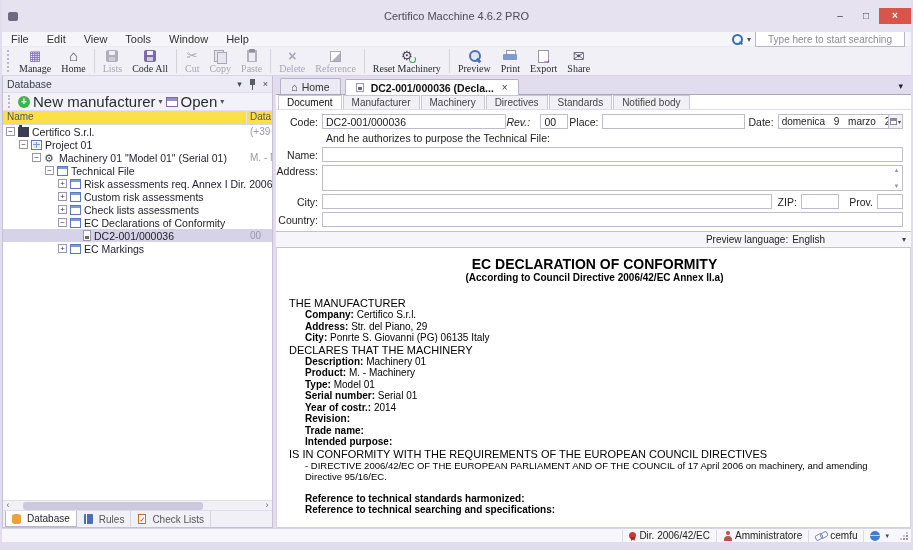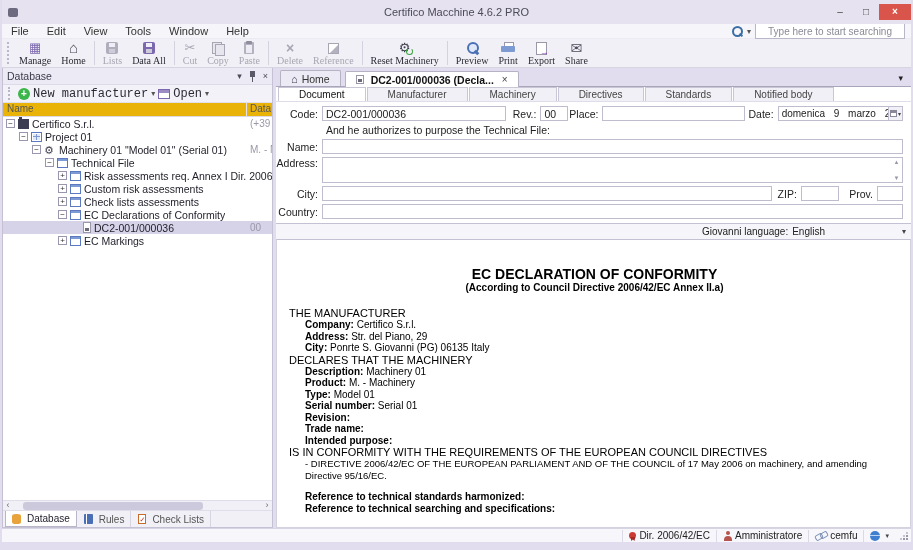--- a/index.html
+++ b/index.html
@@ -1,20 +1,20 @@
 <!DOCTYPE html>
 <html><head>
 <meta charset="utf-8">
 <style>
   * { margin:0; padding:0; box-sizing:border-box; font-family:"Liberation Sans","DejaVu Sans",sans-serif; }
   html,body { width:913px; height:550px; overflow:hidden; }
   .window { width:913px; height:550px; background:#e2ddee; border-left:2px solid #e2ddee; border-right:2px solid #e2ddee; display:flex; flex-direction:column; }
 
   
-  .titlebar { height:24px; background:#e6e2f0; display:flex; align-items:center; position:relative; flex:0 0 auto; }
+  .titlebar { height:32px; background:#e6e2f0; display:flex; align-items:center; position:relative; flex:0 0 auto; }
   .app-icon { width:10px; height:9px; margin-left:6px; background:#6d6a80; border-radius:2px; }
   .title { position:absolute; left:0; right:0; text-align:center; font-size:11px; color:#4a4a58; }
   .win-controls { margin-left:auto; display:flex; height:16px; position:relative; z-index:2; }
   .win-btn { width:26px; height:16px; font-size:10px; line-height:15px; text-align:center; color:#444; }
   .win-btn.close { background:#d9544a; color:#fff; width:32px; font-weight:bold; }
 
   
   .menubar { height:15px; background:#f6f5fa; display:flex; align-items:center; border-bottom:1px solid #eceaf2; flex:0 0 auto; }
   .menu-item { font-size:11px; color:#333; padding:0 9px; }
   .menu-right { margin-left:auto; display:flex; align-items:center; gap:4px; padding-right:6px; }
@@ -65,24 +65,24 @@
   .left-panel { width:271px; background:#fff; display:flex; flex-direction:column; border:1px solid #c5c1d4; border-top:none; }
   .panel-header { height:17px; background:#eceaf4; display:flex; align-items:center; padding:0 4px; flex:0 0 auto; border-bottom:1px solid #dedbe8; }
   .panel-title { font-size:10.5px; color:#3b3b4a; }
   .panel-hbtns { margin-left:auto; display:flex; align-items:center; gap:6px; color:#4a4a58; }
   .ph-btn { font-size:9px; line-height:9px; }
   .i-pin { width:9px; height:11px; position:relative; display:inline-block; }
   .i-pin::before { content:""; position:absolute; top:0; left:2px; width:5px; height:6px; background:#5a5a68; }
   .i-pin::after { content:""; position:absolute; top:6px; left:4px; width:1px; height:5px; background:#5a5a68; }
   .panel-toolbar { height:18px; background:#f3f2f8; display:flex; align-items:center; padding-left:2px; gap:3px; flex:0 0 auto; border-bottom:1px solid #e2dfec; }
   .i-newplus { width:12px; height:12px; background:#3cb54a; border-radius:50%; color:#fff; font-size:10px; line-height:12px; text-align:center; font-weight:bold; display:inline-block; }
-  .pt-label { font-size:12px; color:#2b2b35;font-family:Liberation Mono, monospace; }
+  .pt-label { font-size:15px; color:#2b2b35; }
   .i-table { width:12px; height:10px; background:#fff; border:1px solid #7b68ae; position:relative; display:inline-block; }
   .i-table::before { content:""; position:absolute; top:0; left:0; right:0; height:3px; background:#9b8cc4; }
-  .col-header { height:14px; background:#eab308; border-bottom:1px solid #dcd9e6; display:flex; font-size:10px; color:#555; flex:0 0 auto; }
+  .col-header { height:14px; background:#fde047; border-bottom:1px solid #dcd9e6; display:flex; font-size:10px; color:#555; flex:0 0 auto; }
   .col-name { padding-left:4px; width:244px; border-right:1px solid #e4e1ec; }
   .col-data { padding-left:3px; flex:1; }
   .tree { flex:1 1 auto; overflow:hidden; background:#fff; position:relative; }
   .trow { height:13px; display:flex; align-items:center; font-size:10.5px; color:#1e1e28; white-space:nowrap; position:relative; }
   .trow.sel { background:#d6d2e8; }
   .exp { width:9px; height:9px; border:1px solid #9a96ae; background:#fff; font-size:8px; line-height:7px; text-align:center; color:#333; margin-right:3px; flex:0 0 auto; }
   .exp.noexp { border:none; background:transparent; }
   .lvl0 { padding-left:3px; } .lvl1 { padding-left:16px; } .lvl2 { padding-left:29px; }
   .lvl3 { padding-left:42px; } .lvl4 { padding-left:55px; } .lvl5 { padding-left:68px; }
   .ticon { width:11px; height:10px; margin-right:3px; flex:0 0 auto; position:relative; display:inline-block; }
@@ -115,30 +115,30 @@
 
   
   .right-panel { flex:1; display:flex; flex-direction:column; padding-top:2px; overflow:hidden; }
   .tabstrip { height:17px; display:flex; align-items:flex-end; position:relative; border-bottom:1px solid #a9a5ba; flex:0 0 auto; }
   .dtab { display:flex; align-items:center; gap:4px; font-size:10.5px; padding:1px 10px; height:16px; color:#333; border:1px solid #b5b2c4; border-bottom:none; background:#eceaf4; border-radius:2px 2px 0 0; margin-left:4px; }
   .dtab.active { background:#fff; font-weight:bold; color:#111; position:relative; top:1px; }
   .dtab .home-g { font-size:11px; color:#3f3f4f; }
   .tab-close { font-size:10px; color:#444; margin-left:4px; font-weight:normal; }
   .strip-drop { position:absolute; right:8px; bottom:3px; font-size:9px; color:#222; }
   .subtabs { height:15px; background:#fff; display:flex; align-items:flex-end; padding-left:2px; gap:1px; border-bottom:1px solid #e0ddea; flex:0 0 auto; }
-  .stab { font-size:10px; color:#444; padding:1px 20px; height:14px; background:#f1f0f6; border:1px solid #c9c6d6; border-bottom:none; }
+  .stab { font-size:10px; color:#444; padding:1px 8px; height:14px; background:#f1f0f6; border:1px solid #c9c6d6; border-bottom:none; }
   .stab.active { background:#fff; color:#111; }
 
   
   .form-area { background:#fff; border-bottom:1px solid #c5c1d4; padding:4px 8px 4px 0; flex:0 0 auto; font-size:10.5px; color:#222; }
   .frow { display:flex; align-items:center; margin-bottom:3px; }
   .flabel { width:46px; text-align:right; padding-right:4px; flex:0 0 auto; }
   .finput { height:15px; border:1px solid #bfbccd; background:#fff; font-size:10.5px; padding:0 3px; color:#222; }
   .code-input { width:196px; }
-  .rev-label { width:36px; text-align:right; padding-right:4px; }
+  .rev-label { width:36px; padding-right:4px;font-style:italic; }
   .rev-input { width:28px; }
   .place-label { width:36px; text-align:right; padding-right:4px; }
   .place-input { width:148px; }
   .date-label { width:34px; text-align:right; padding-right:4px; }
   .date-box { width:118px; height:15px; border:1px solid #bfbccd; background:#fff; font-size:10px; padding:1px 3px; word-spacing:6px; color:#222; white-space:nowrap; overflow:hidden; }
   .cal-btn { width:15px; height:15px; border:1px solid #bfbccd; border-left:none; background:#f1f0f6; display:flex; align-items:center; justify-content:center; gap:1px; }
   .i-cal { width:7px; height:7px; background:#fff; border:1px solid #8a8898; }
   .i-cal::before { content:""; display:block; height:2px; background:#8a8898; }
   .cal-drop { font-size:6px; color:#444; }
   .note-row { padding-left:50px; margin-bottom:3px; }
@@ -150,21 +150,21 @@
   .zip-label { width:30px; text-align:right; padding-right:4px; }
   .zip-input { width:38px; }
   .prov-label { width:40px; text-align:right; padding-right:4px; }
   .prov-input { width:26px; }
 
   
   .lang-row { height:15px; background:#f6f5fa; display:flex; align-items:center; justify-content:flex-end; font-size:10px; color:#222; padding-right:8px; position:relative; flex:0 0 auto; }
   .lang-row .lang-val { margin-left:4px; margin-right:78px; }
   .lang-drop { position:absolute; right:5px; font-size:8px; color:#444; }
   .preview { flex:1; background:#fff; border:1px solid #d5d2e0; border-top:1px solid #c5c1d4; overflow:hidden; font-family:"DejaVu Sans",sans-serif; font-size:10px; color:#000; padding:6px 10px 0 12px; }
-  .pv-title { text-align:center; font-weight:bold; font-size:14px; margin-top:20px; }
+  .pv-title { text-align:center; font-weight:bold; font-size:14px; margin-top:2px; }
   .pv-sub { text-align:center; font-weight:bold; font-size:10px; margin-bottom:14px; }
   .pv-h { font-weight:normal; font-size:11px; }
   .pv-line { padding-left:16px; line-height:11.5px; }
   .pv-line b { font-weight:bold; }
   .pv-dir { padding-left:16px; line-height:11.5px; font-size:9.5px; }
   .pv-ref { padding-left:16px; line-height:11.5px; font-weight:bold; } .mt10 { margin-top:10px; }
 
   
   .statusbar { height:14px; background:#f7f6fb; border-top:1px solid #d8d5e2; display:flex; align-items:center; justify-content:flex-end; font-size:10px; color:#222; gap:0; flex:0 0 auto; }
   .sb-item { display:flex; align-items:center; gap:3px; padding:0 6px; height:12px; border-left:1px solid #dcd9e6; }
@@ -227,21 +227,21 @@
     <div class="tbtn dis">
       <span class="ticn">
           <span class="i-floppy dis"></span>
         </span>
       <span class="tlbl">Lists</span>
     </div>
     <div class="tbtn">
       <span class="ticn">
           <span class="i-floppy"></span>
         </span>
-      <span class="tlbl">Data All</span>
+      <span class="tlbl">Code All</span>
     </div>
     <span class="tsep"></span>
     <div class="tbtn dis">
       <span class="ticn gray">✂</span>
       <span class="tlbl">Cut</span>
     </div>
     <div class="tbtn dis">
       <span class="ticn">
           <span class="i-copy"></span>
         </span>
@@ -462,45 +462,46 @@
           <span class="prov-label">Prov.</span>
           <input class="finput prov-input" value="" style="">
         </div>
         <div class="frow" style="margin-bottom:0;">
           <span class="flabel">Country:</span>
           <input class="finput country-input" value="" style="">
         </div>
       </div>
 
       <div class="lang-row">
-        <span>Giovanni language:</span>
+        <span>Preview language:</span>
         <span class="lang-val">English</span>
         <span class="lang-drop">▾</span>
       </div>
 
       <div class="preview">
         <div class="pv-title">EC DECLARATION OF CONFORMITY</div>
         <div class="pv-sub">(According to Council Directive 2006/42/EC Annex II.a)</div>
 
         <div class="pv-h">THE MANUFACTURER</div>
         <div class="pv-line"><b>Company:</b> <span>Certifico S.r.l.</span></div>
         <div class="pv-line"><b>Address:</b> <span>Str. del Piano, 29</span></div>
         <div class="pv-line"><b>City:</b> <span>Ponrte S. Giovanni (PG) 06135 Italy</span></div>
 
         <div class="pv-h">DECLARES THAT THE MACHINERY</div>
         <div class="pv-line"><b>Description:</b> <span>Machinery 01</span></div>
         <div class="pv-line"><b>Product:</b> <span>M. - Machinery</span></div>
         <div class="pv-line"><b>Type:</b> <span>Model 01</span></div>
         <div class="pv-line"><b>Serial number:</b> <span>Serial 01</span></div>
+        <div class="pv-line"><b>Year of costr.:</b> <span>2014</span></div>
         <div class="pv-line"><b>Revision:</b></div>
         <div class="pv-line"><b>Trade name:</b></div>
         <div class="pv-line"><b>Intended purpose:</b></div>
 
         <div class="pv-h">IS IN CONFORMITY WITH THE REQUIREMENTS OF THE EUROPEAN COUNCIL DIRECTIVES</div>
-        <div class="pv-dir">- DIRECTIVE 2006/42/EC OF THE EUROPEAN PARLIAMENT AND OF THE COUNCIL of 17 May 2006 on machinery, and amending Directive 95/16/EC.</div>
+        <div class="pv-dir">- DIRECTIVE 2006/42/EC OF THE EUROPEAN PARLIAMENT AND OF THE COUNCIL of 17 April 2006 on machinery, and amending Directive 95/16/EC.</div>
 
         <div class="pv-ref mt10">Reference to technical standards harmonized:</div>
         <div class="pv-ref">Reference to technical searching and specifications:</div>
 
       </div>
     </div>
   </div>
 
   <div class="statusbar">
     <span class="sb-item">

